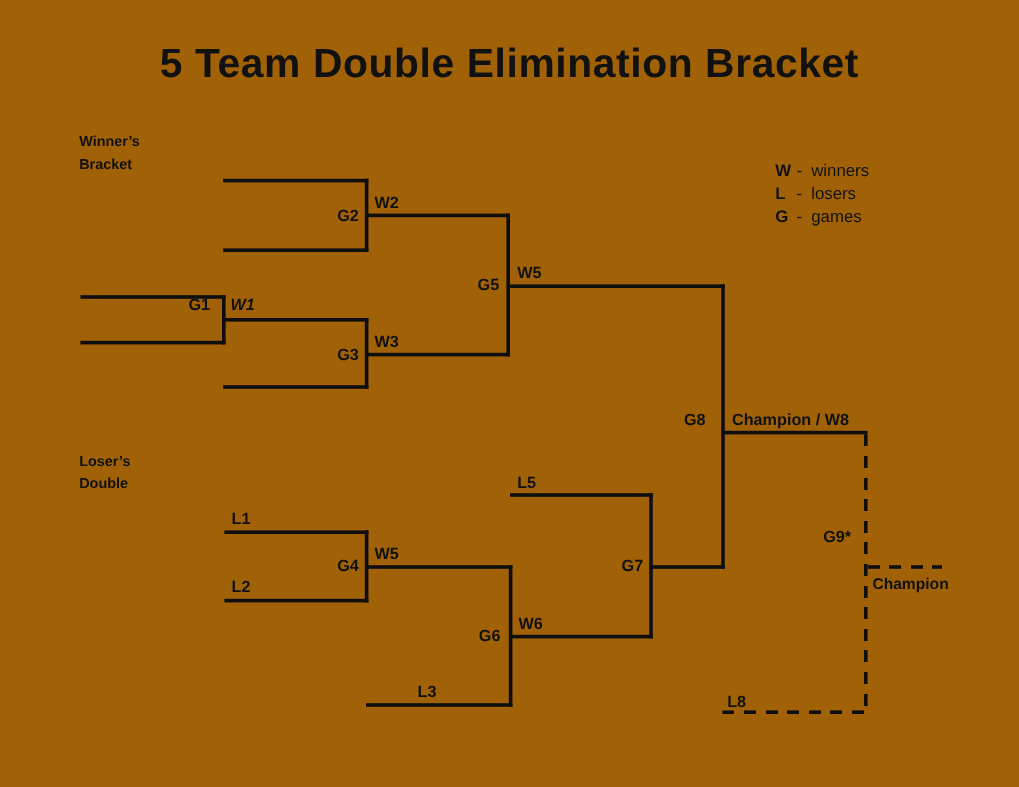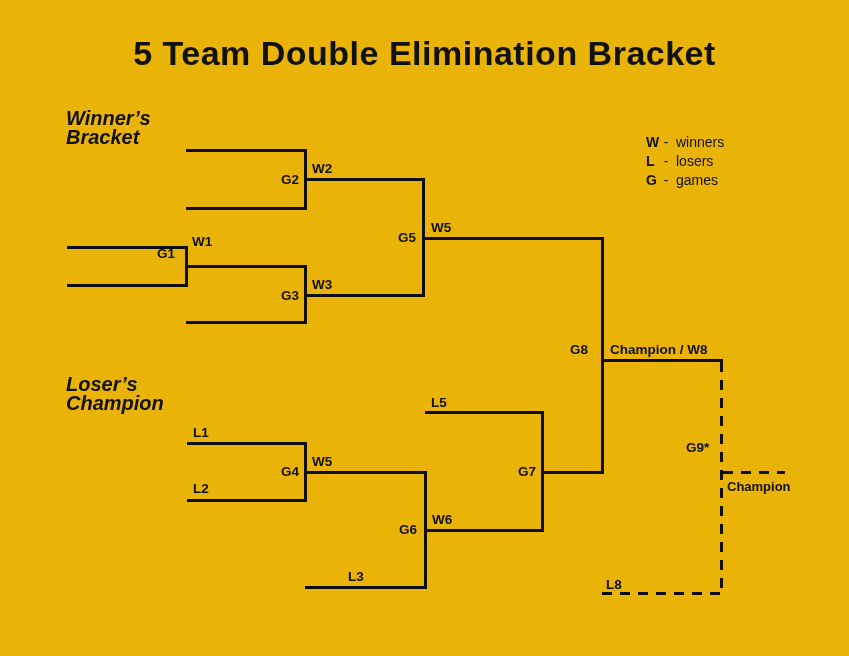--- a/index.html
+++ b/index.html
@@ -3,36 +3,35 @@
 <meta charset="utf-8">
 <style>
   :root{
     --line:#0e0e0e;
     --text:#111111;
   }
   html,body{margin:0;padding:0;background:#ffffff;}
   .page{
     position:relative;
     width:849px;height:656px;
-    background:#eab308;
+    background:#a16207;
     font-family:"Liberation Sans", sans-serif;
     color:var(--text);
     overflow:hidden;
   }
   .title{
     position:absolute;left:0;right:0;top:34px;
     text-align:center;
     font-size:34px;font-weight:bold;letter-spacing:.5px;
     color:var(--text);
   }
   .section-header{
     position:absolute;
-    font-size:20px;font-weight:bold;line-height:19px;
+    font-size:12px;font-weight:bold;line-height:19px;
     white-space:pre-line;
-    font-style:italic;
   }
   .hdr-winners{left:66px;top:109px;}
   .hdr-losers{left:66px;top:375px;}
   .legend{position:absolute;left:646px;top:134px;font-size:14px;}
   .lg-row{display:flex;align-items:baseline;height:19px;}
   .lg-key{font-weight:bold;width:15px;}
   .lg-sep{width:10px;text-align:center;}
   .lg-desc{margin-left:5px;text-align:center;}
   .hl{position:absolute;height:3px;background:var(--line);}
   .vl{position:absolute;width:3px;background:var(--line);}
@@ -60,21 +59,21 @@
 </head>
 <body>
 
 <div class="page">
 
   <div class="title">5 Team Double Elimination Bracket</div>
 
   <div class="section-header hdr-winners">Winner’s
 Bracket</div>
   <div class="section-header hdr-losers">Loser’s
-Champion</div>
+Double</div>
 
   <div class="legend">
     <div class="lg-row">
       <span class="lg-key">W</span>
       <span class="lg-sep">-</span>
       <span class="lg-desc">winners</span>
     </div>
     <div class="lg-row">
       <span class="lg-key">L</span>
       <span class="lg-sep">-</span>
@@ -118,21 +117,21 @@
 
   <div class="hl" style="left:425px;top:411px;width:119px;"></div>
   <div class="vl" style="left:541px;top:411px;height:121px;"></div>
   <div class="hl" style="left:542px;top:471px;width:62px;"></div>
 
   <div class="vdash" style="left:720px;top:362px;height:233px;"></div>
   <div class="hdash" style="left:602px;top:592px;width:119px;"></div>
   <div class="hdash" style="left:723px;top:471px;width:62px;"></div>
 
   <span class="lbl" style="left:157px;top:246px;">G1</span>
-  <span class="lbl" style="left:192px;top:234px;">W1</span>
+  <span class="lbl" style="left:192px;top:246px;font-style:italic;">W1</span>
   <span class="lbl" style="left:281px;top:172px;">G2</span>
   <span class="lbl" style="left:312px;top:161px;text-align:center;">W2</span>
   <span class="lbl" style="left:281px;top:288px;">G3</span>
   <span class="lbl" style="left:312px;top:277px;">W3</span>
   <span class="lbl" style="left:398px;top:230px;">G5</span>
   <span class="lbl" style="left:431px;top:220px;">W5</span>
   <span class="lbl" style="left:570px;top:342px;">G8</span>
   <span class="lbl" style="left:610px;top:342px;">Champion / W8</span>
 
   <span class="lbl" style="left:193px;top:425px;">L1</span>

